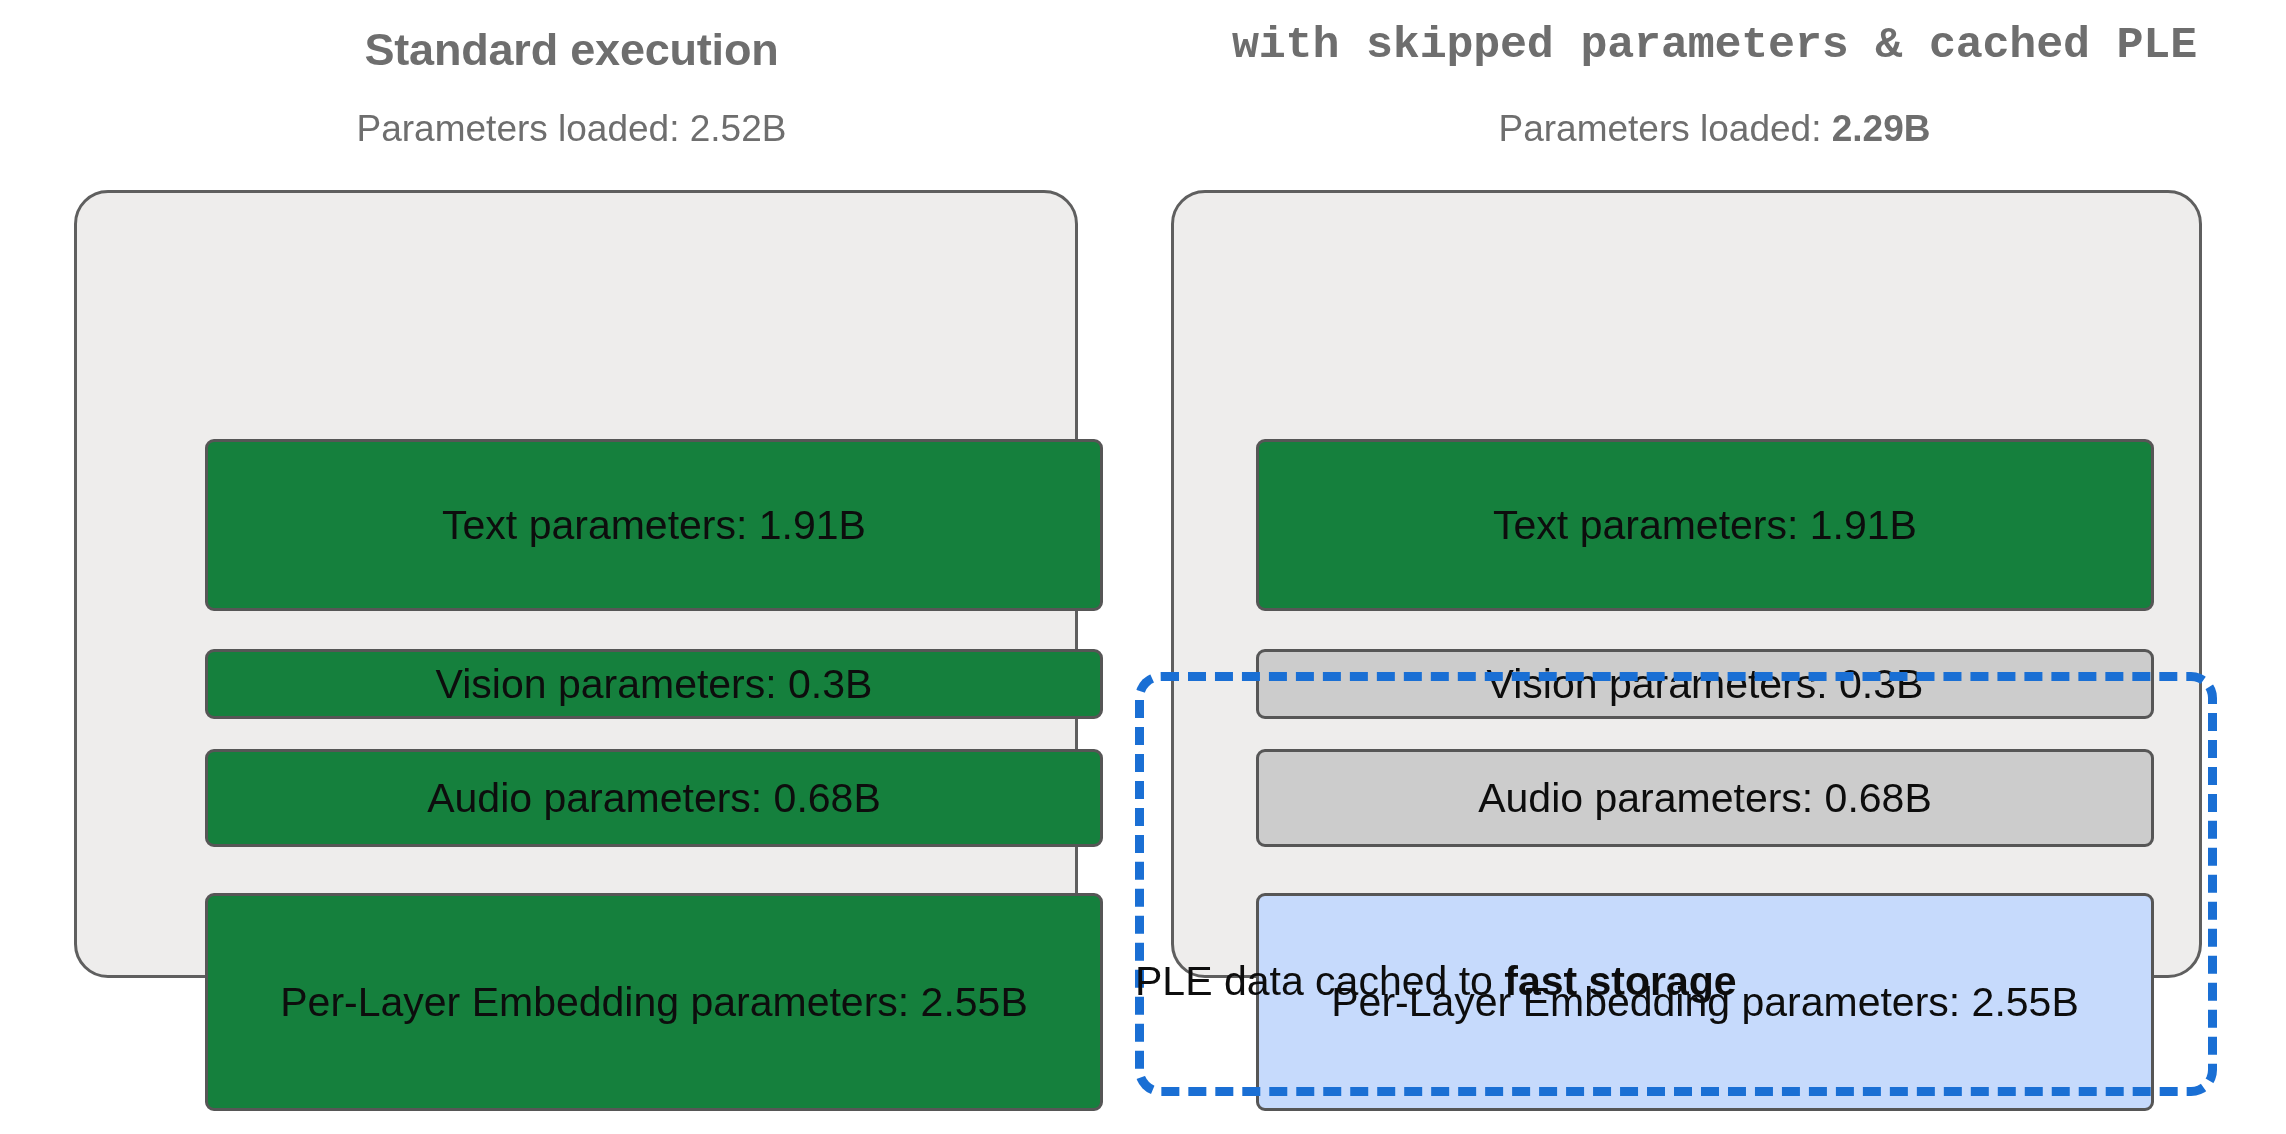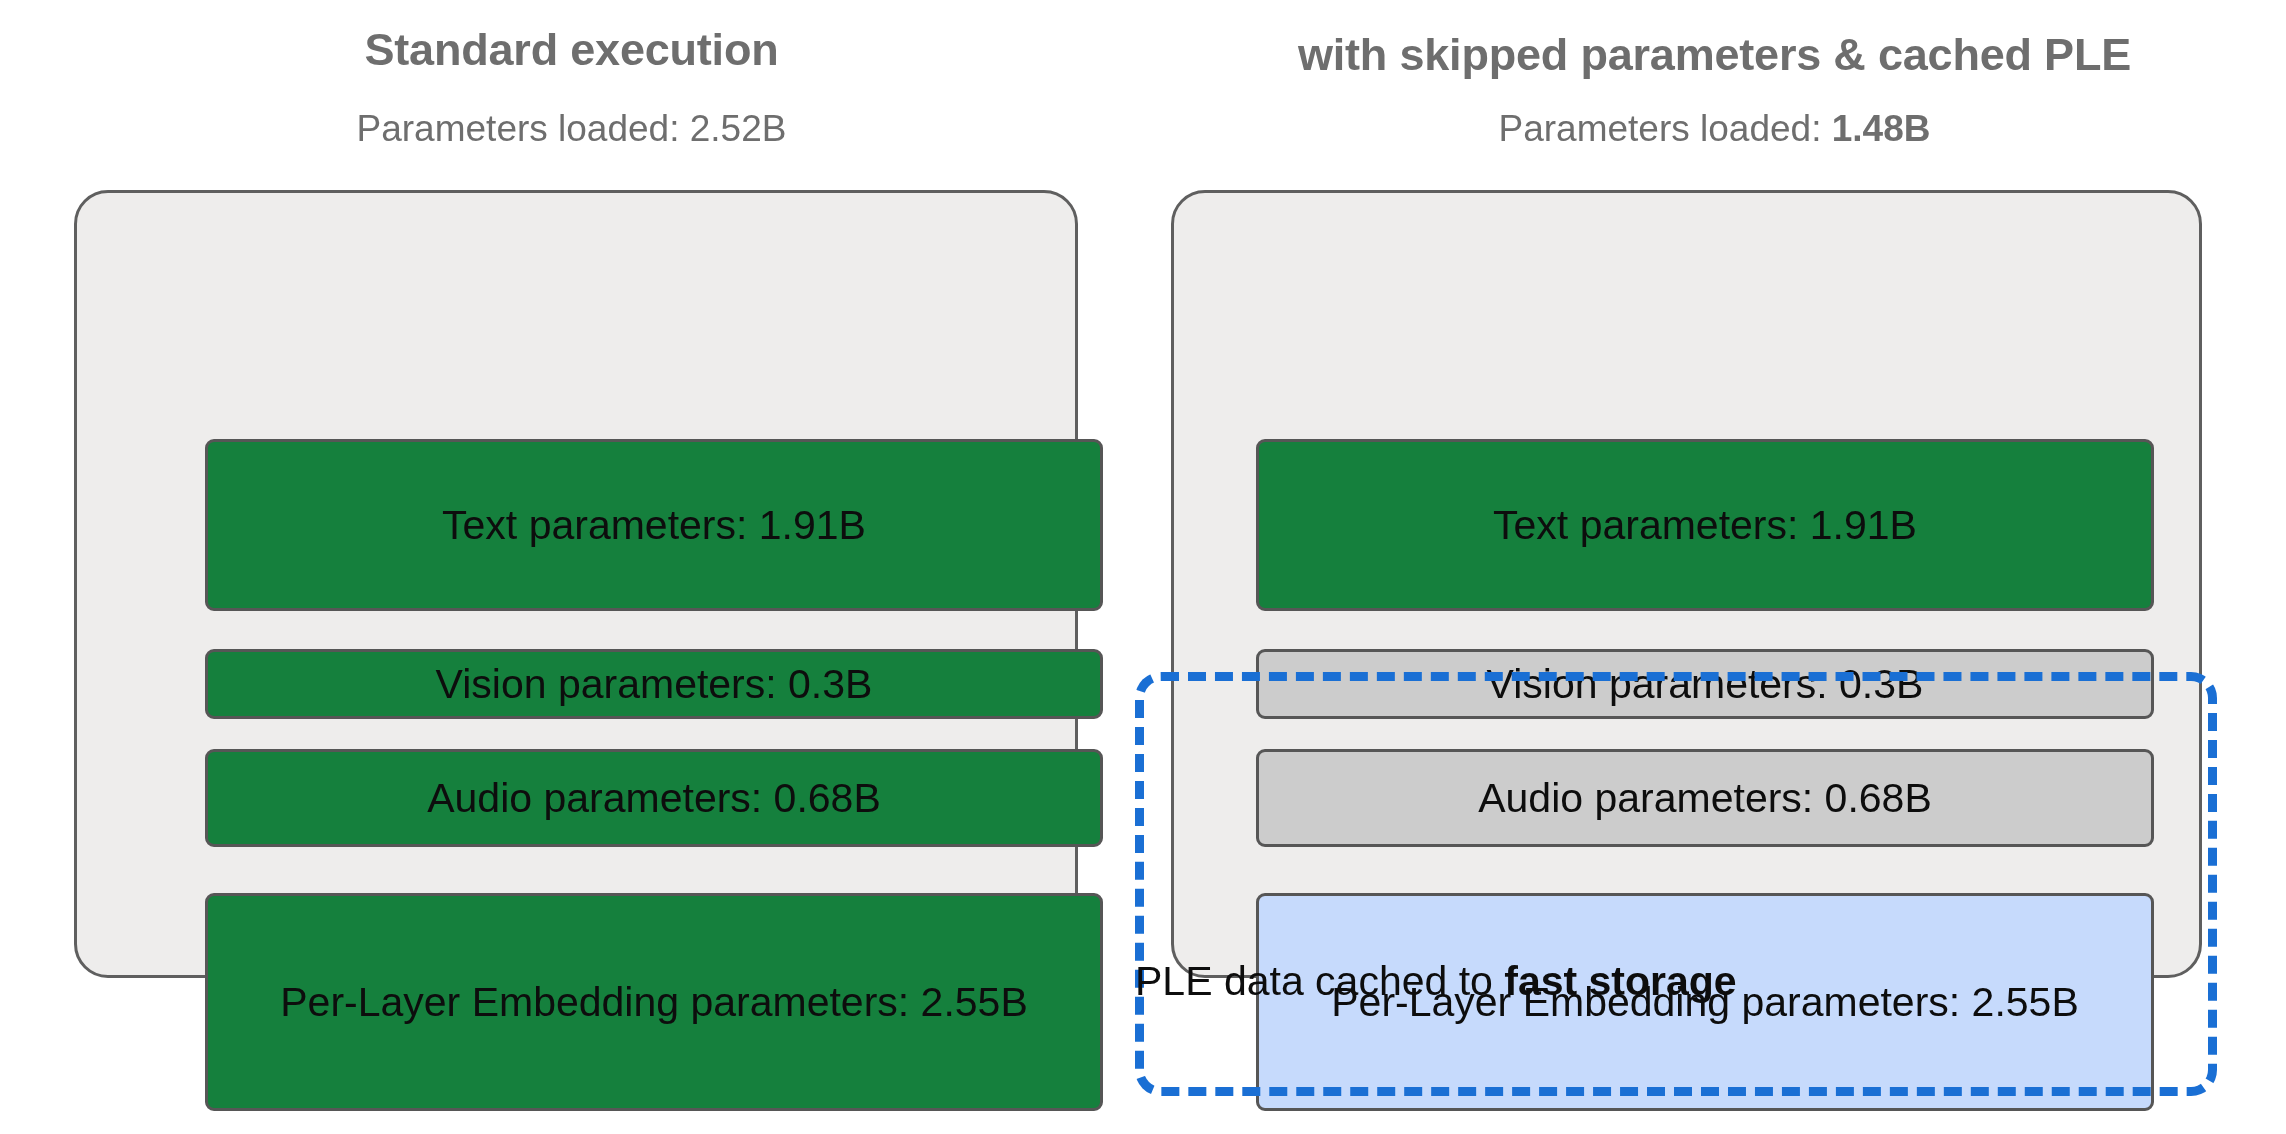--- a/index.html
+++ b/index.html
@@ -38,21 +38,21 @@
     left: 0;
     width: 100%;
     text-align: center;
     font-size: 45px;
     font-weight: bold;
     color: #6e6e6e;
     letter-spacing: -0.2px;
     white-space: nowrap;
   }
   .panel-left .panel-title  { top: 24px; }
-  .panel-right .panel-title { top: 29px; }
+  .panel-right .panel-title { top: 20px; font-family: Liberation Mono, monospace; }
 
   .panel-subtitle {
     position: absolute;
     left: 0;
     width: 100%;
     text-align: center;
     font-size: 37px;
     font-weight: normal;
     color: #6e6e6e;
     white-space: nowrap;
@@ -169,21 +169,21 @@
         <span class="block-label">Per-Layer Embedding parameters: 2.55B</span>
       </div>
 
     </div>
   </div>
 
   <div class="panel panel-right">
 
     <div class="panel-title">with skipped parameters &amp; cached PLE</div>
 
-    <div class="panel-subtitle"><span>Parameters loaded: </span><span class="strong">1.48B</span></div>
+    <div class="panel-subtitle"><span>Parameters loaded: </span><span class="strong">2.29B</span></div>
 
     <div class="container-box">
 
       <div class="block block-text fill-blue">
         <span class="block-label">Text parameters: 1.91B</span>
       </div>
 
       <div class="block block-vision fill-gray">
         <span class="block-label">Vision parameters: 0.3B</span>
       </div>

